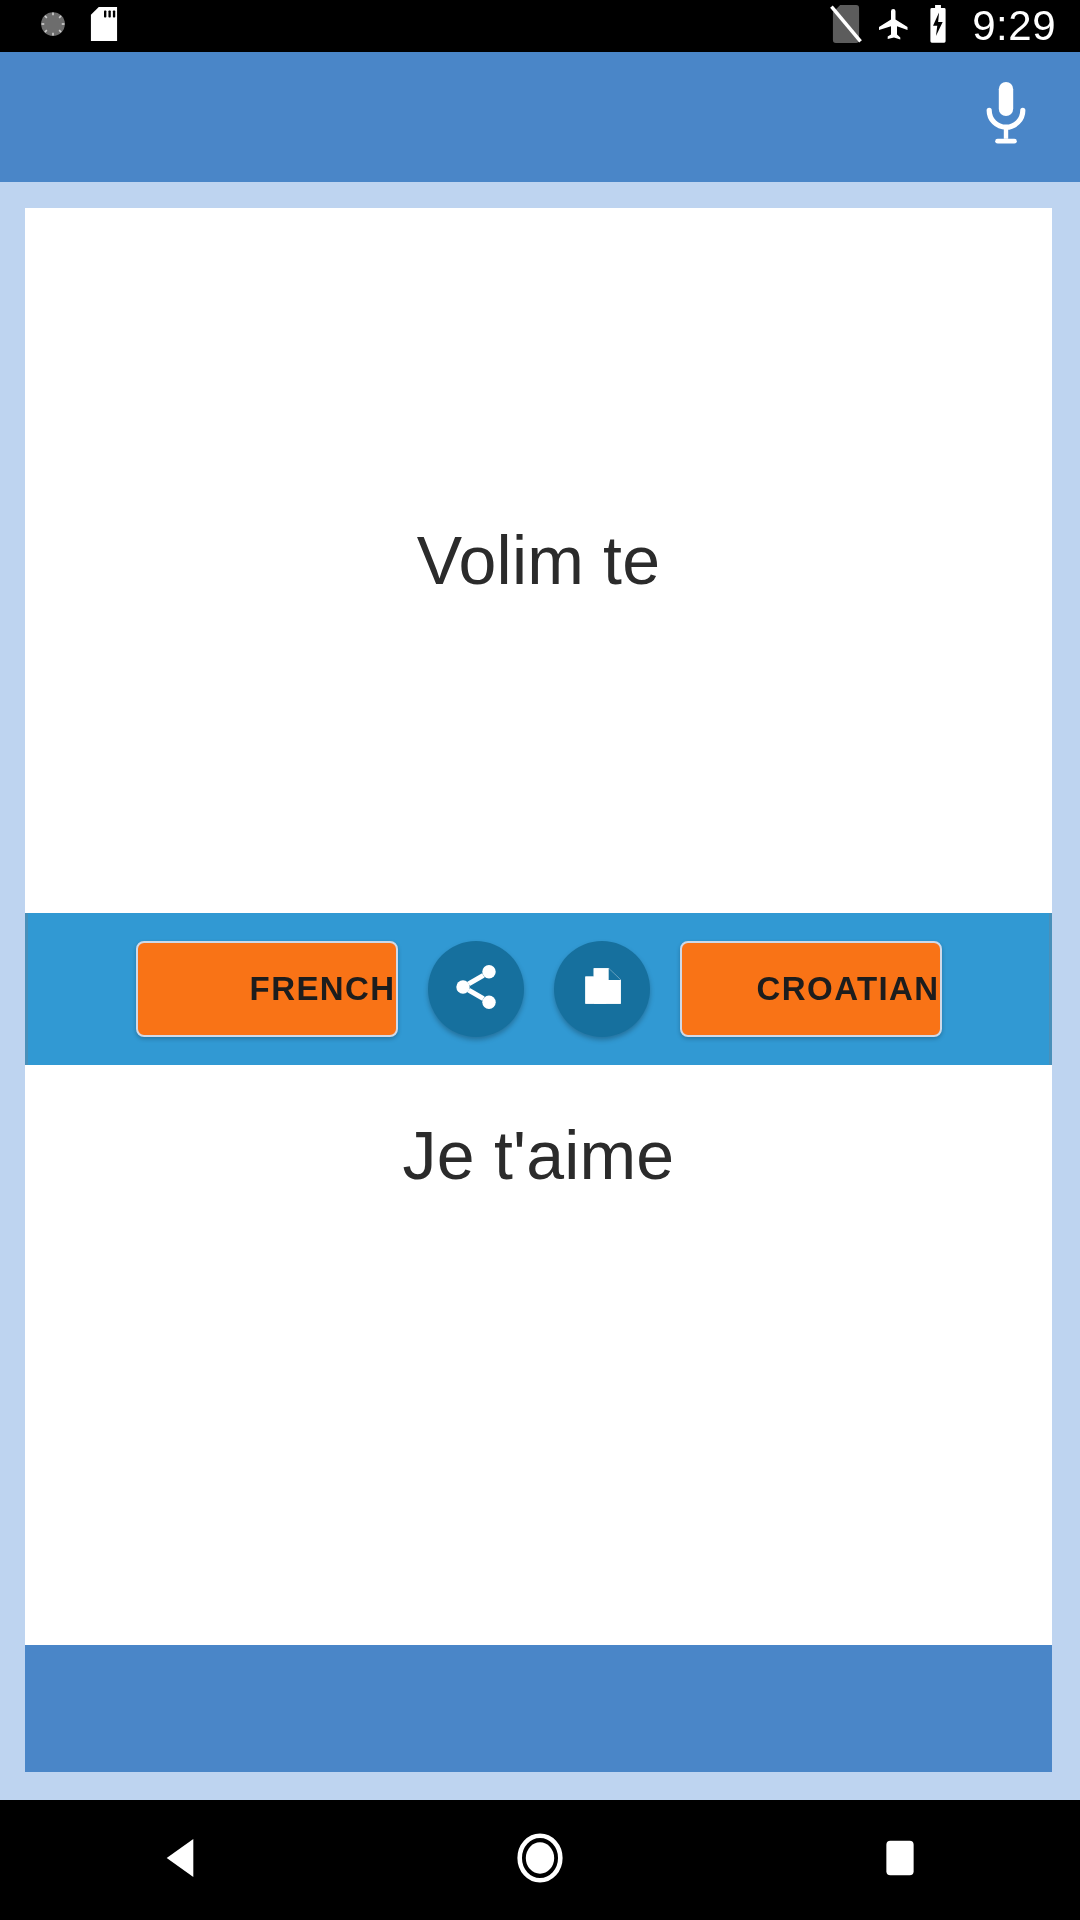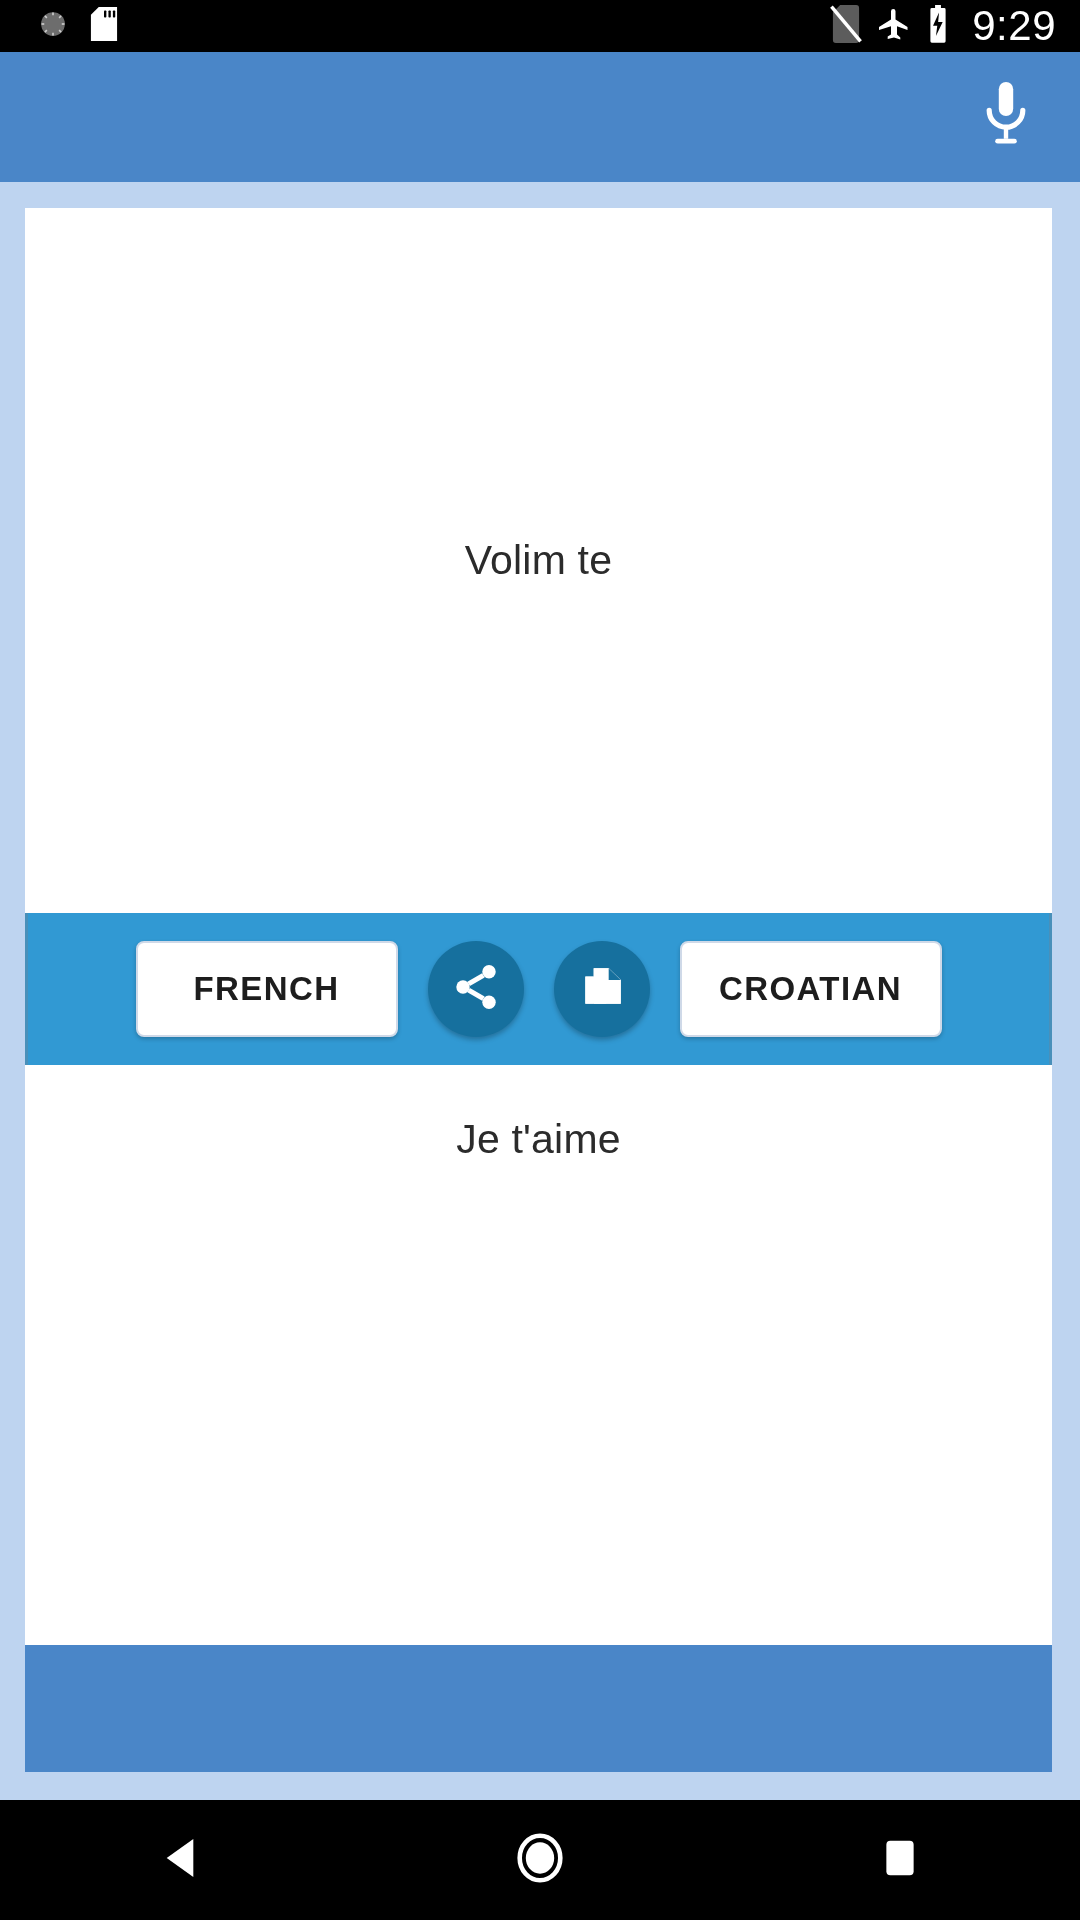--- a/index.html
+++ b/index.html
@@ -100,21 +100,21 @@
     align-items: center;
   }
   #target-pane {
     top: 857px;
     height: 508px;
     align-items: flex-start;
     padding-top: 50px;
   }
   .pane-text {
     color: #2b2b2b;
-    font-size: 41px;
+    font-size: 68px;
     font-weight: 400;
     line-height: 1.2;
     text-align: right;
     letter-spacing: 0.2px;
   }
 
   
   #control-bar {
     position: absolute;
     left: 0;
@@ -126,27 +126,27 @@
                 inset -3px 0 0 rgba(120,130,140,0.35);
     display: flex;
     align-items: center;
     justify-content: center;
     gap: 30px;
     box-sizing: border-box;
   }
   .lang-button {
     width: 262px;
     height: 96px;
-    background: #ffffff;
+    background: #f97316;
     border: 2px solid #cfd9e8;
     border-radius: 8px;
     box-shadow: 0 2px 4px rgba(0,0,0,0.22);
     display: flex;
     align-items: center;
-    justify-content: center;
+    justify-content: flex-end;
     box-sizing: border-box;
   }
   .lang-button-label {
     color: #1d1d1d;
     font-size: 33px;
     font-weight: bold;
     letter-spacing: 1.4px;
   }
   .circle-button {
     width: 96px;

